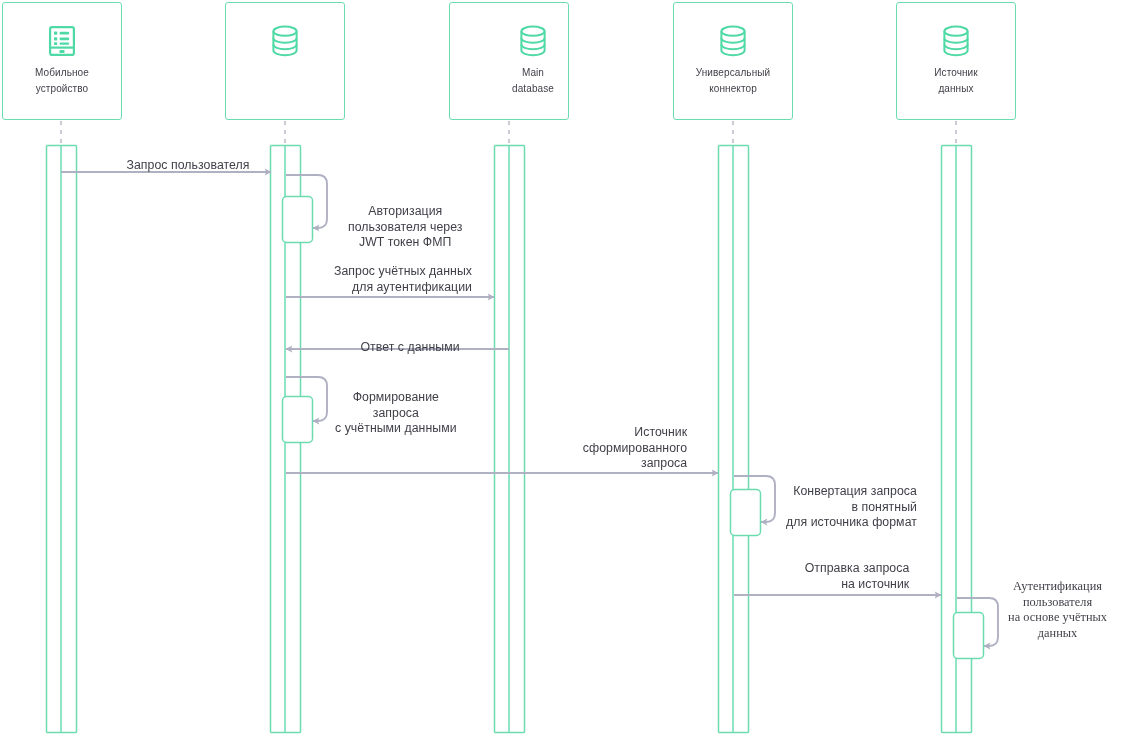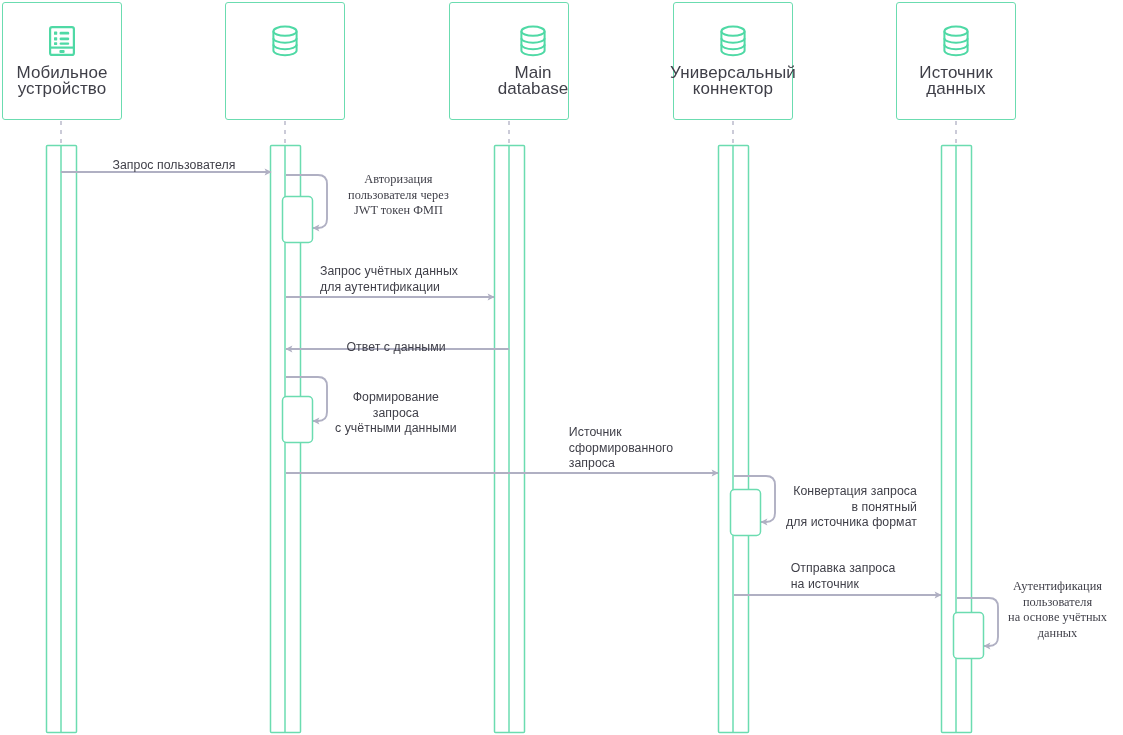--- a/index.html
+++ b/index.html
@@ -11,28 +11,28 @@
   #canvas{position:absolute;inset:0;}
   svg.layer{position:absolute;left:0;top:0;width:1123px;height:735px;}
 
   .participant{
     position:absolute;box-sizing:border-box;
     border:1.6px solid #6bdcb0;border-radius:3px;background:#fff;
     display:flex;flex-direction:column;align-items:center;justify-content:flex-start;
   }
   .p-icon{margin-top:18px;height:40px;display:flex;align-items:center;justify-content:center;}
   .p-label{
-    margin-top:4px;font-size:17px;line-height:16px;text-align:center;
+    margin-top:4px;font-size:10px;line-height:16px;text-align:center;
     color:#3f3f48;padding:0 4px;letter-spacing:.1px;
   }
   .msg-label{
     position:absolute;font-size:12.3px;line-height:15.5px;color:#3f3f48;
     white-space:pre-line;letter-spacing:.05px;
   }
-  .msg-label.center{text-align:left;transform:translateX(-50%);}
+  .msg-label.center{text-align:right;transform:translateX(-50%);margin-left:14px;}
   .msg-label.left{text-align:center;}
 </style>
 </head>
 <body>
 
 <div id="canvas">
   <svg class="layer" id="lines-layer" xmlns="http://www.w3.org/2000/svg">
       <defs>
         <marker id="arrowhead" markerWidth="9" markerHeight="9" refX="7.4" refY="4.5" orient="auto" markerUnits="userSpaceOnUse">
           <path d="M1,1 L8,4.5 L1,8 L2.6,4.5 Z" fill="#b0b0c3"></path>
@@ -150,21 +150,21 @@
  <path d="M2.4 13.2 C2.4 15.7 7.6 17.8 14 17.8 C20.4 17.8 25.6 15.7 25.6 13.2" stroke="#4fd9a5" stroke-width="2" fill="none"></path>
  <path d="M2.4 19.6 C2.4 22.1 7.6 24.2 14 24.2 C20.4 24.2 25.6 22.1 25.6 19.6" stroke="#4fd9a5" stroke-width="2" fill="none"></path>
 </svg>
         </div>
         <div class="p-label" style="white-space: pre-line;">Источник
 данных</div>
       </div>
     </div>
   <div id="labels-layer">
       <div class="msg-label center" style="left: 174px; top: 158px;">Запрос пользователя</div>
-      <div class="msg-label left" style="left: 348px; top: 172px; font-family: Liberation Serif, serif;">Авторизация
+      <div class="msg-label left" style="left: 348px; top: 204px;">Авторизация
 пользователя через
 JWT токен ФМП</div>
       <div class="msg-label center" style="left: 389px; top: 264px;">Запрос учётных данных
 для аутентификации</div>
       <div class="msg-label center" style="left: 396px; top: 340px;">Ответ с данными</div>
       <div class="msg-label left" style="left: 335px; top: 390px;">Формирование
 запроса
 с учётными данными</div>
       <div class="msg-label center" style="left: 621px; top: 425px;">Источник
 сформированного

